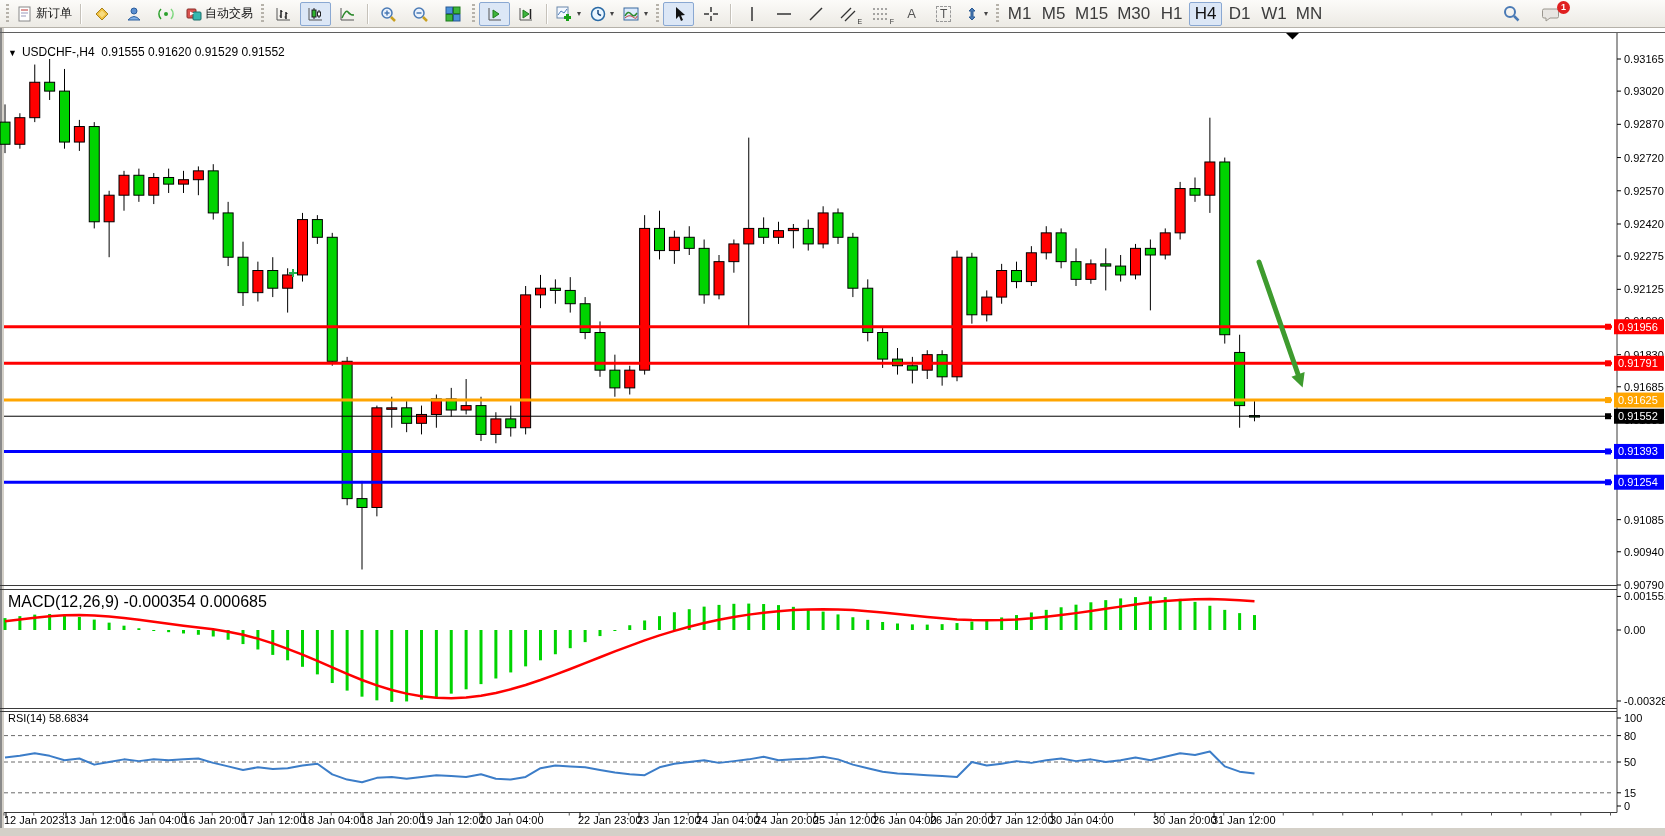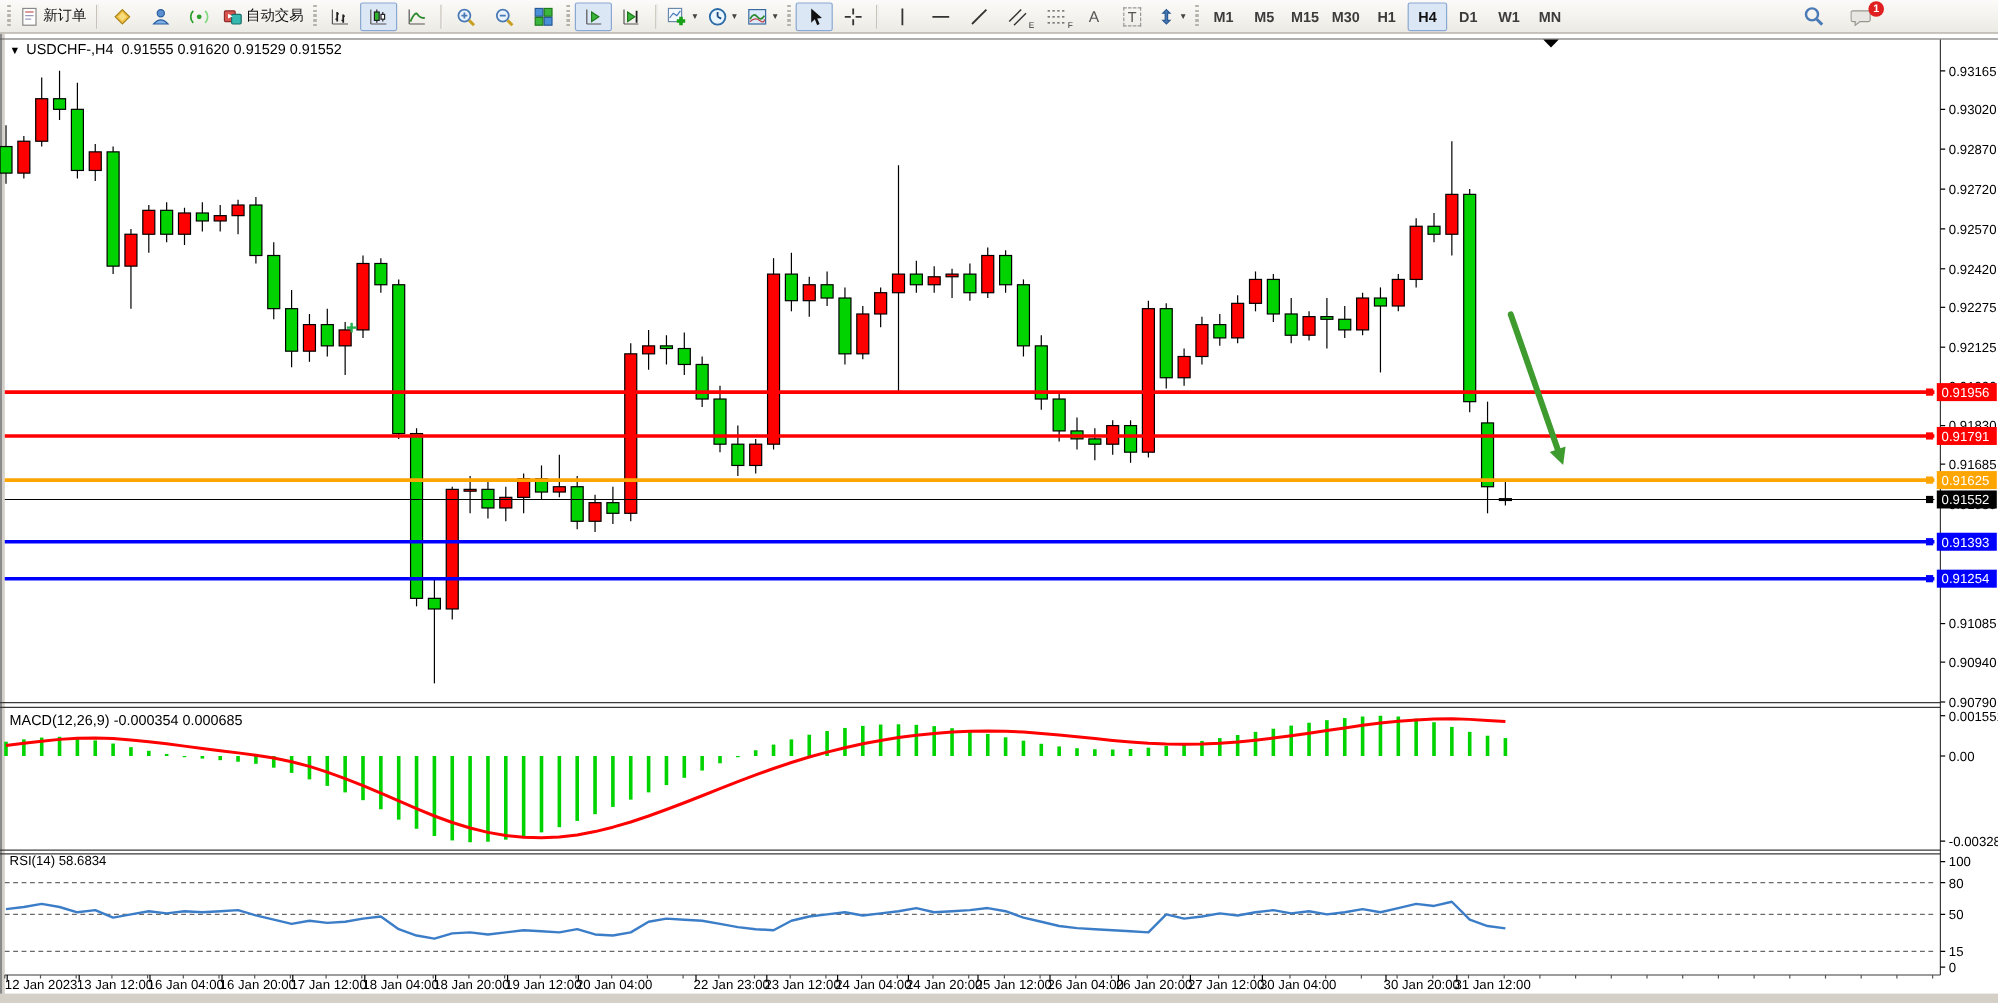--- a/index.html
+++ b/index.html
@@ -5,33 +5,33 @@
   html,body{margin:0;padding:0}
   body{width:1665px;height:836px;background:#d4d0c8;font-family:"Liberation Sans",sans-serif;position:relative;overflow:hidden;-webkit-font-smoothing:none}
   
   .toolbar{position:absolute;top:0;left:0;width:1665px;height:28px;background:linear-gradient(#fcfbf9,#eceae4);border-bottom:1px solid #b5b1a9;display:flex;align-items:center;padding:0 3px;box-sizing:border-box;gap:1px;z-index:5}
   .btn{height:22px;min-width:23px;display:flex;align-items:center;justify-content:center;gap:3px;padding:0 3px;border:1px solid transparent;border-radius:2px;font-size:12px;color:#222;cursor:default;position:relative}
   .btn.on{background:#dce7f6;border-color:#8aa8d2}
   .btn .lbl{font-size:12px;color:#111;white-space:nowrap}
   .sep{width:1px;height:20px;background:#c6c2ba;border-right:1px solid #fff;margin:0 3px;flex:none}
   .drag{width:3px;height:20px;background:repeating-linear-gradient(to bottom,#b6b2aa 0 2px,transparent 2px 4px);margin:0 3px;flex:none}
   .caret{font-size:8px;color:#444;margin-left:1px}
-  .tf{font-weight:bold;font-size:12px;color:#3c3c3c;min-width:25px;justify-content:center}
+  .tf{font-weight:normal;font-size:17px;color:#3c3c3c;min-width:25px;justify-content:center}
   .tf.on{color:#111}
   .right-tools{margin-left:auto;margin-right:96px;display:flex;align-items:center;gap:8px}
   .badge{position:absolute;top:-2px;right:-5px;background:#e02020;color:#fff;border-radius:50%;width:13px;height:13px;font-size:9px;line-height:13px;text-align:center;font-weight:bold}
   .chat-wrap{position:relative}
   .sub{position:absolute;right:0;bottom:0;font-size:7px;color:#333;line-height:7px}
   
   #chartwin{position:absolute;top:28px;left:0;width:1665px;height:808px;background:#fff}
   #chartsvg{position:absolute;top:0;left:0}
   .overlabel{position:absolute;font-size:12px;color:#000;white-space:pre;z-index:3;pointer-events:none}
-  #chart-title{left:8px;top:6px}
+  #chart-title{left:8px;top:17px}
   #chart-title .tri{font-size:9px;margin-right:5px}
-  #macd-label{left:8px;top:565px;font-size:12px}
+  #macd-label{left:8px;top:565px;font-size:16px}
   #rsi-label{left:8px;top:684px;font-size:11px}
 </style>
 </head>
 <body>
 
 <div class="toolbar">
   <div class="drag"></div>
   <div class="btn">
     <svg width="16" height="16">
         <rect x="2" y="1" width="11" height="14" fill="#fff" stroke="#888"></rect>

